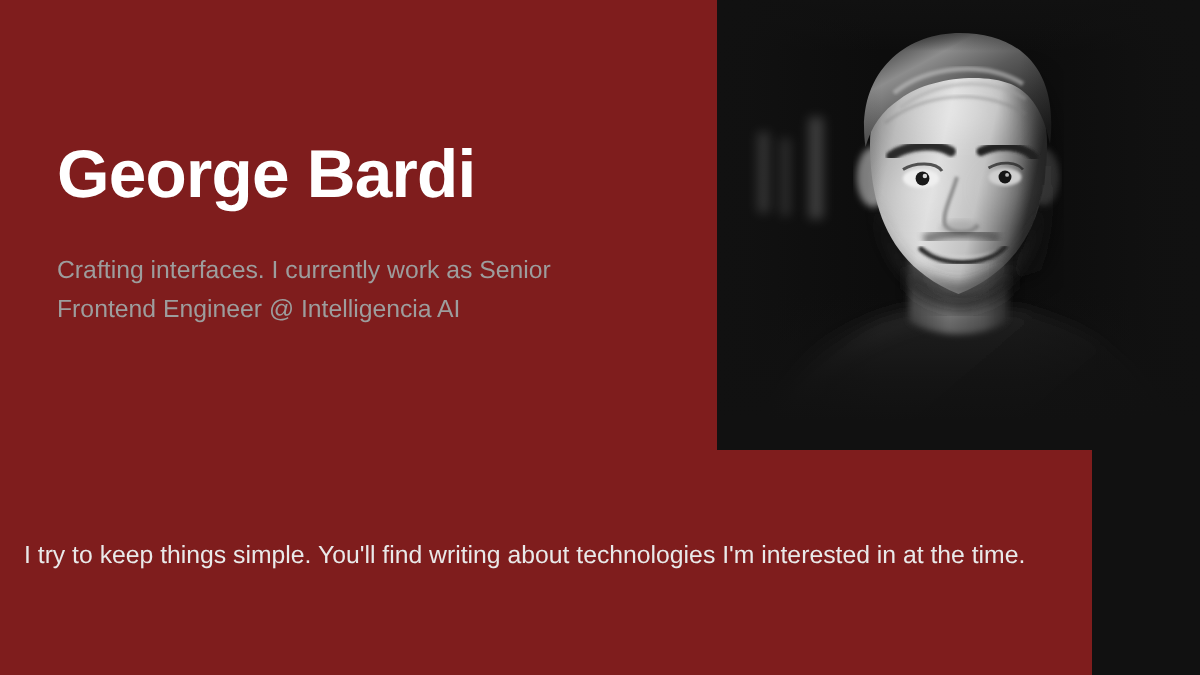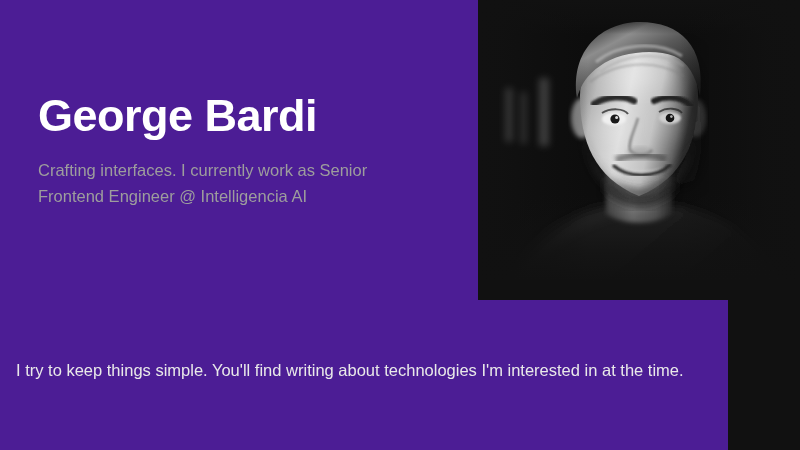--- a/index.html
+++ b/index.html
@@ -12,21 +12,21 @@
     overflow: hidden;
     background: #111111;
     font-family: "Liberation Sans", sans-serif;
     -webkit-font-smoothing: antialiased;
   }
 
   .page {
     position: relative;
     width: 728px;
     height: 450px;
-    background: #4c1d95;
+    background: #7f1d1d;
   }
 
   
   .hero {
     position: absolute;
     left: 0;
     top: 0;
     width: 800px;
     height: 330px;
   }
@@ -44,21 +44,21 @@
     font-family: "Liberation Sans", sans-serif;
     font-size: 45px;
     font-weight: 700;
     letter-spacing: -0.5px;
     line-height: 1.05;
     color: #ffffff;
     white-space: nowrap;
   }
 
   .hero-subtitle {
-    margin: 18px 0 0 0;
+    margin: 28px 0 0 0;
     font-family: "Liberation Sans", sans-serif;
     font-size: 16.5px;
     font-weight: 400;
     line-height: 1.58;
     color: #9d9d9d;
     max-width: 385px;
   }
 
   
   .portrait-wrap {

